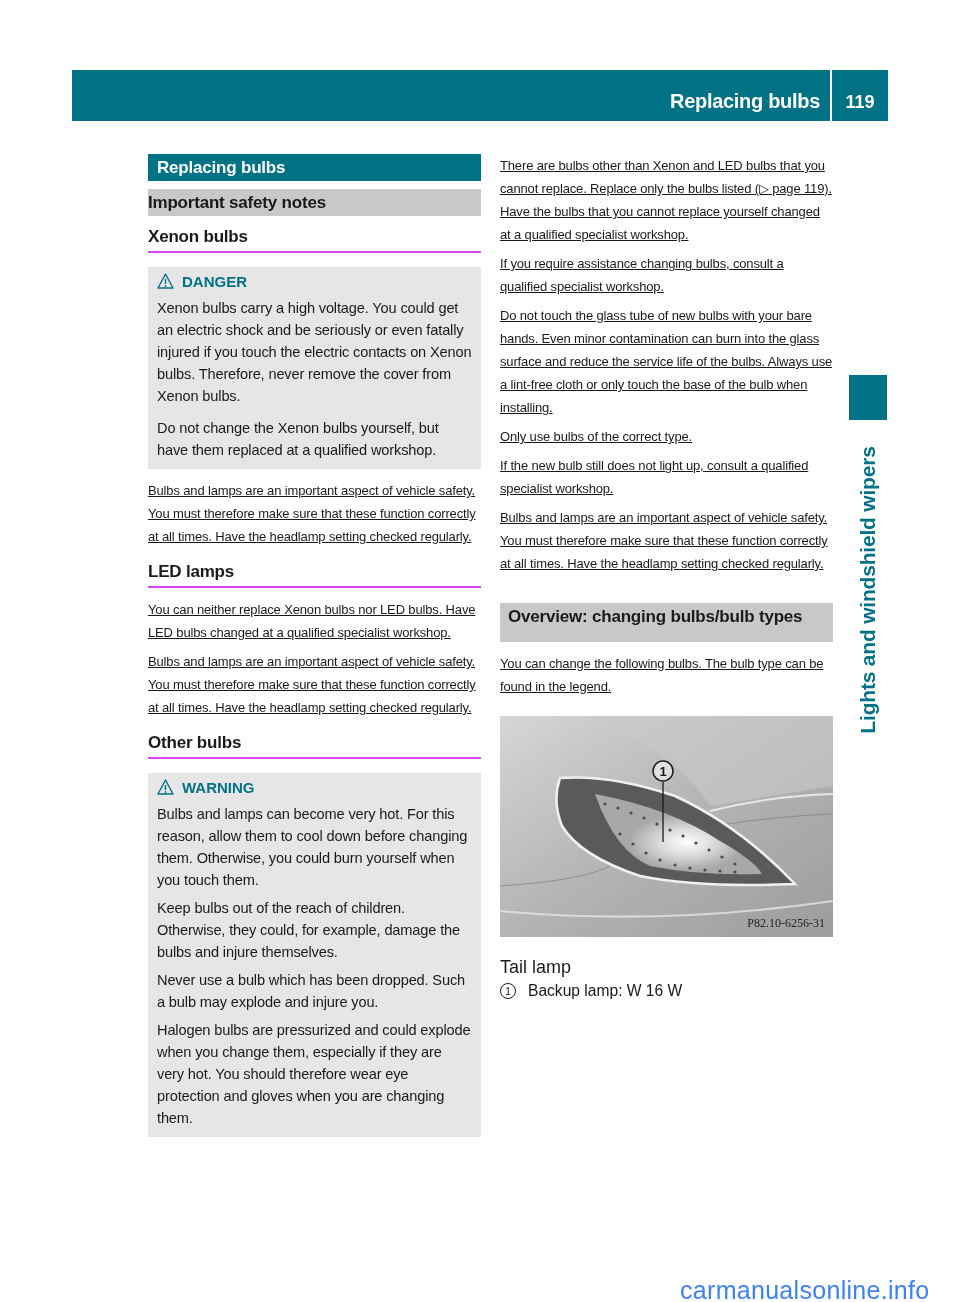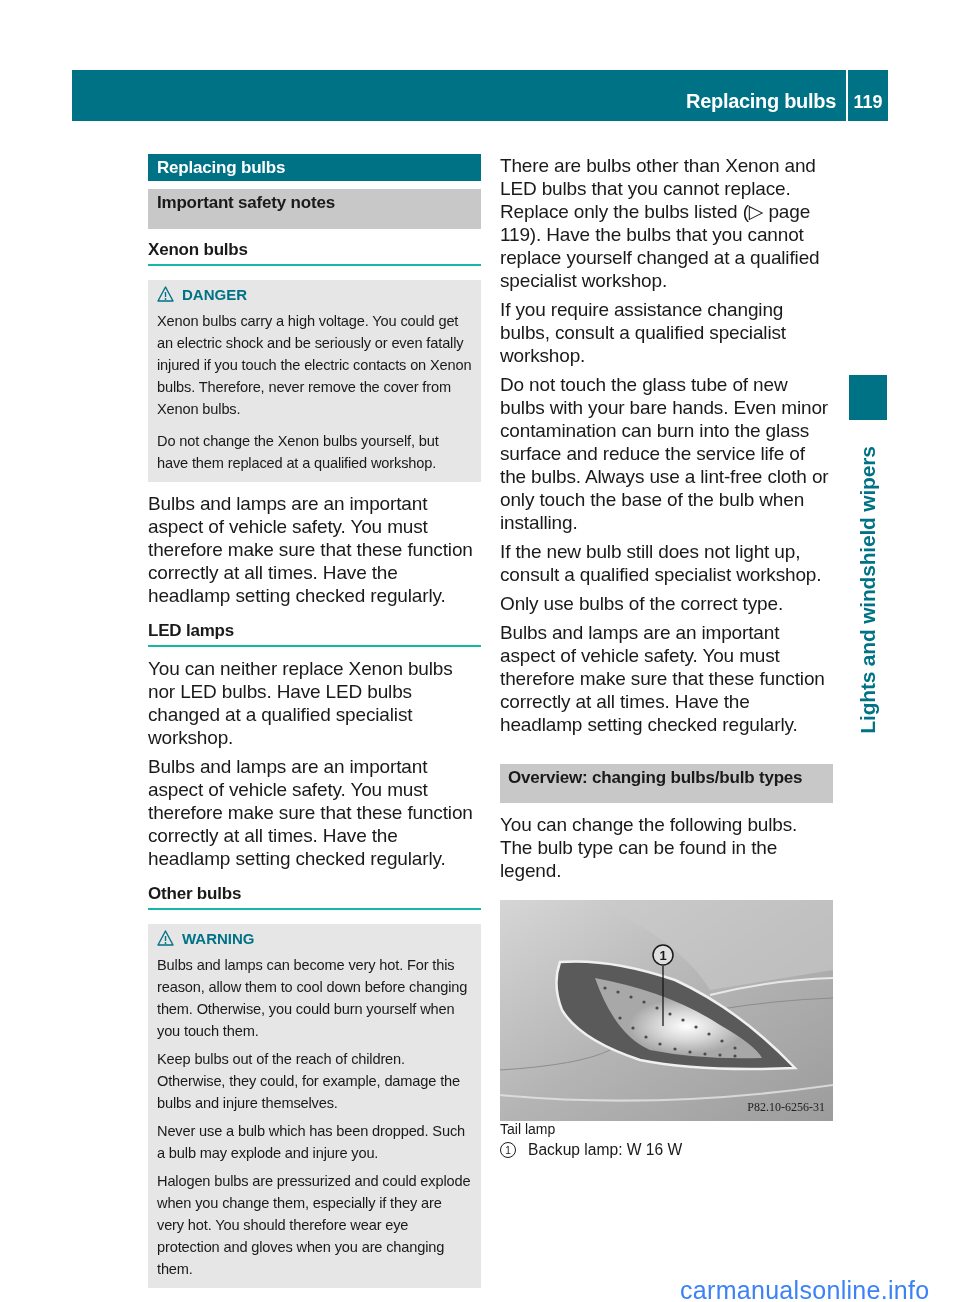--- a/index.html
+++ b/index.html
@@ -11,41 +11,41 @@
       background: #007286; display: flex; justify-content: flex-end; align-items: flex-end;
     }
     .page-header .hdr-title {
       color: #ffffff; font-weight: bold; font-size: 20px; padding: 0 10px 8px 0;
       letter-spacing: -0.3px;
     }
     .page-header .hdr-sep {
       width: 2px; height: 100%; background: #ffffff;
     }
     .page-header .hdr-page {
-      color: #ffffff; font-weight: bold; font-size: 18px; width: 40px; text-align: center; padding-bottom: 8px;
+      color: #ffffff; font-weight: bold; font-size: 18px; width: 56px; text-align: center; padding-bottom: 8px;
     }
 
     .col { position: absolute; top: 154px; width: 333px; }
     .col-left { left: 148px; }
     .col-right { left: 500px; }
 
     .sec-bar-teal {
       background: #007286; color: #fff; font-weight: bold; font-size: 17px;
       height: 27px; line-height: 27px; padding-left: 9px; letter-spacing: -0.2px;
     }
     .sec-bar-grey {
       background: #c8c8c8; color: #1a1a1a; font-weight: bold; font-size: 17px;
-      height: 40px; line-height: 27px; padding-left: 9px; margin-top: 8px; letter-spacing: -0.2px;
+      height: 27px; line-height: 27px; margin-top: 8px; letter-spacing: -0.2px;
     }
     .sub-heading {
       font-weight: bold; font-size: 17px; padding-top: 11px; padding-bottom: 4px;
-      border-bottom: 2px solid #14b8a6; letter-spacing: -0.2px;
+      border-bottom: 2px solid #d946ef; letter-spacing: -0.2px;
     }
     p.body {
-      font-size: 19px; line-height: 23px; letter-spacing: -0.15px; margin-top: 4px;
+      font-size: 13px; line-height: 23px; letter-spacing: -0.15px; margin-top: 4px; text-decoration: underline;
     }
     .notice {
       background: #e6e6e6; padding: 6px 9px 8px 9px; margin-top: 14px;
     }
     .notice .notice-head {
       display: flex; align-items: flex-start; color: #007286; font-weight: bold; font-size: 15px; height: 22px;
     }
     .notice .notice-head svg { margin-right: 8px; }
     .notice p {
       font-size: 14.6px; line-height: 22px; letter-spacing: -0.15px; margin-top: 2px;
@@ -55,21 +55,21 @@
       background: #c8c8c8; color: #1a1a1a; font-weight: bold; font-size: 17px;
       height: 39px; line-height: 27px; padding-left: 8px; letter-spacing: -0.2px; margin-top: 28px;
     }
     .figure {
       position: relative; margin-top: 18px; width: 333px; height: 221px; overflow: hidden;
       background: linear-gradient(160deg, #d0d0d0 0%, #b8b8b8 35%, #a6a6a6 65%, #9a9a9a 100%);
     }
     .fig-caption-code {
       position: absolute; right: 8px; bottom: 6px; font-size: 12px; color: #222; font-family: Liberation Serif, serif;
     }
-    .legend-title { font-size: 14px; margin-top: 0; }
+    .legend-title { font-size: 18px; margin-top: 20px; }
     .legend-item { display: flex; align-items: center; font-size: 15.6px; margin-top: 4px; }
     .legend-item .num {
       display: inline-flex; width: 16px; height: 16px; border: 1.3px solid #1a1a1a; border-radius: 50%;
       font-size: 10px; align-items: center; justify-content: center; margin-right: 12px;
     }
 
     .side-tab { position: absolute; left: 849px; top: 375px; width: 38px; height: 45px; background: #007286; }
     .side-label {
       position: absolute; left: 851px; top: 425px; width: 34px; height: 330px;
       display: flex; align-items: center; justify-content: center;
@@ -132,22 +132,22 @@
     <p style="margin-top:6px">Keep bulbs out of the reach of children. Otherwise, they could, for example, damage the bulbs and injure themselves.</p>
     <p style="margin-top:6px">Never use a bulb which has been dropped. Such a bulb may explode and injure you.</p>
     <p style="margin-top:6px">Halogen bulbs are pressurized and could explode when you change them, especially if they are very hot. You should therefore wear eye protection and gloves when you are changing them.</p>
   </div>
 </div>
 
 <div class="col col-right">
   <p class="body" style="margin-top:0">There are bulbs other than Xenon and LED bulbs that you cannot replace. Replace only the bulbs listed (▷ page 119). Have the bulbs that you cannot replace yourself changed at a qualified specialist workshop.</p>
   <p class="body" style="margin-top:6px">If you require assistance changing bulbs, consult a qualified specialist workshop.</p>
   <p class="body" style="margin-top:6px">Do not touch the glass tube of new bulbs with your bare hands. Even minor contamination can burn into the glass surface and reduce the service life of the bulbs. Always use a lint-free cloth or only touch the base of the bulb when installing.</p>
+  <p class="body" style="margin-top:6px">Only use bulbs of the correct type.</p>
   <p class="body" style="margin-top:6px">If the new bulb still does not light up, consult a qualified specialist workshop.</p>
-  <p class="body" style="margin-top:6px">Only use bulbs of the correct type.</p>
   <p class="body" style="margin-top:6px">Bulbs and lamps are an important aspect of vehicle safety. You must therefore make sure that these function correctly at all times. Have the headlamp setting checked regularly.</p>
 
   <div class="overview-bar">Overview: changing bulbs/bulb types</div>
   <p class="body" style="margin-top:10px">You can change the following bulbs. The bulb type can be found in the legend.</p>
 
   <div class="figure">
     <svg width="333" height="221" viewBox="0 0 333 221">
       <defs>
         <linearGradient id="body" x1="0" y1="0" x2="1" y2="1">
           <stop offset="0" stop-color="#d6d6d6"></stop>

